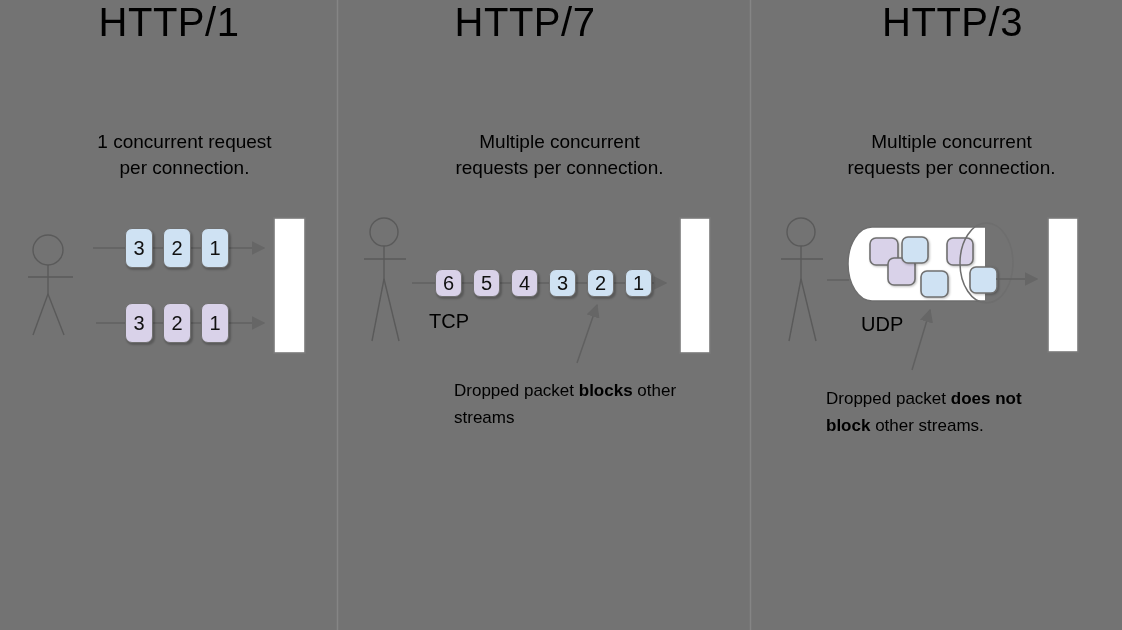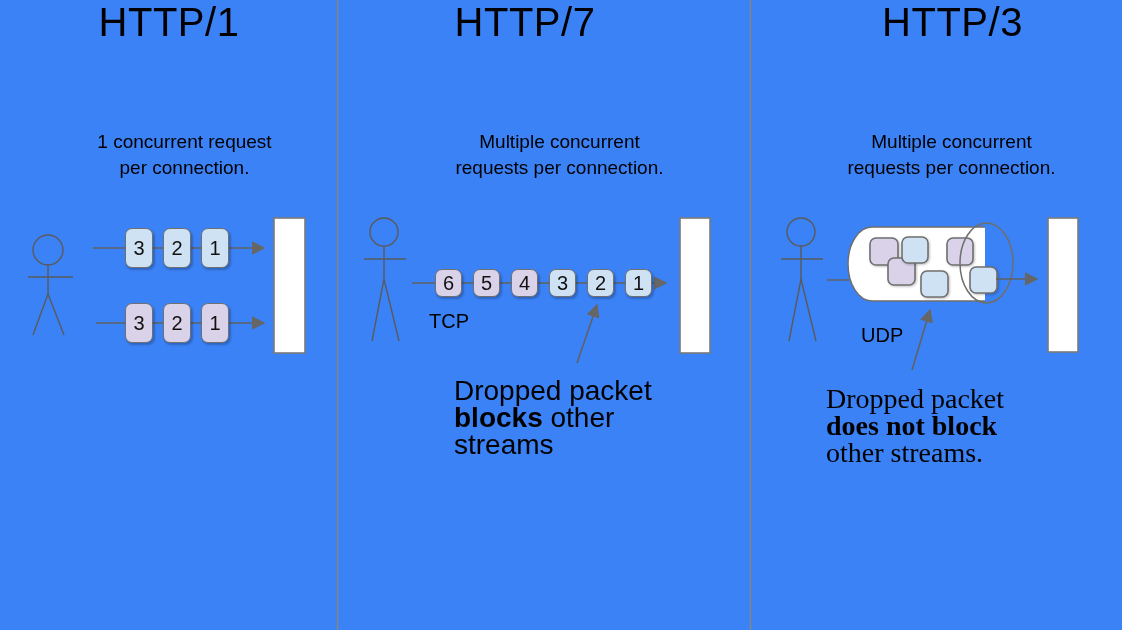--- a/index.html
+++ b/index.html
@@ -1,19 +1,19 @@
 <!DOCTYPE html>
 <html style="--packet-blue: #cfe2f3; --packet-purple: #d9d2e9; --packet-border: #707070; --line: #666666; --divider: #858585;"><head>
 <meta charset="utf-8">
 <style>
   * { margin:0; padding:0; box-sizing:border-box; }
   html,body { background:#ffffff; }
   #stage {
     position:relative; width:1122px; height:630px; overflow:hidden;
-    background:#3b82f6; color:#000;
+    background:#737373; color:#000;
     font-family:"Liberation Sans", sans-serif;
   }
   #diagram-svg { position:absolute; left:0; top:0; z-index:1; }
 
   .stroke { stroke:#606060; stroke-width:1.5; fill:none; }
   .figure { stroke:#5a5a5a; stroke-width:1.4; fill:none; }
   .server { fill:#ffffff; stroke:#7a7a7a; stroke-width:1.6; }
   .divider { stroke:var(--divider); stroke-width:1.5; fill:none; }
   .mk { fill:var(--line); }
   .pipe { fill:#ffffff; stroke:#6e6e6e; stroke-width:1.5; }
@@ -29,21 +29,21 @@
   .packet {
     position:absolute; z-index:2;
     border:1.6px solid var(--packet-border); border-radius:7px;
     display:flex; align-items:center; justify-content:center;
     font-size:20px; color:#111;
     box-shadow:1.5px 2px 2px rgba(0,0,0,0.22);
   }
   .packet.blue { background:var(--packet-blue); }
   .packet.purple { background:var(--packet-purple); }
   .proto-label { font-size:20px; }
-  .annotation { font-size:28px; line-height:27px; }
+  .annotation { font-size:17px; line-height:27px; }
 </style>
 </head>
 <body>
 
 <div id="stage">
 
   <svg id="diagram-svg" width="1122" height="630" viewBox="0 0 1122 630">
     <defs>
       <marker id="arr" viewBox="0 0 10 10" refX="9" refY="5" markerWidth="9" markerHeight="9" orient="auto-start-reverse">
         <path class="mk" d="M0,0 L10,5 L0,10 z"></path>
@@ -151,18 +151,18 @@
       <span>3</span>
     </div>
   <div class="packet blue" style="left:587px; top:269px; width:27px; height:28px;">
       <span>2</span>
     </div>
   <div class="packet blue" style="left:625px; top:269px; width:27px; height:28px;">
       <span>1</span>
     </div>
 
   <div class="abs proto-label" style="left:429px; top:310px;">TCP</div>
-  <div class="abs proto-label" style="left:861px; top:324px;">UDP</div>
+  <div class="abs proto-label" style="left:861px; top:313px;">UDP</div>
 
   <div class="abs annotation" style="left:454px; top:377px; width:250px;"><span>Dropped packet </span><b>blocks</b><span> other streams</span></div>
-  <div class="abs annotation" style="left:826px; top:385px; width:235px;font-family:Liberation Serif, serif;"><span>Dropped packet </span><b>does not block</b><span> other streams.</span></div>
+  <div class="abs annotation" style="left:826px; top:385px; width:235px;"><span>Dropped packet </span><b>does not block</b><span> other streams.</span></div>
 
 </div>
 
 </body></html>

